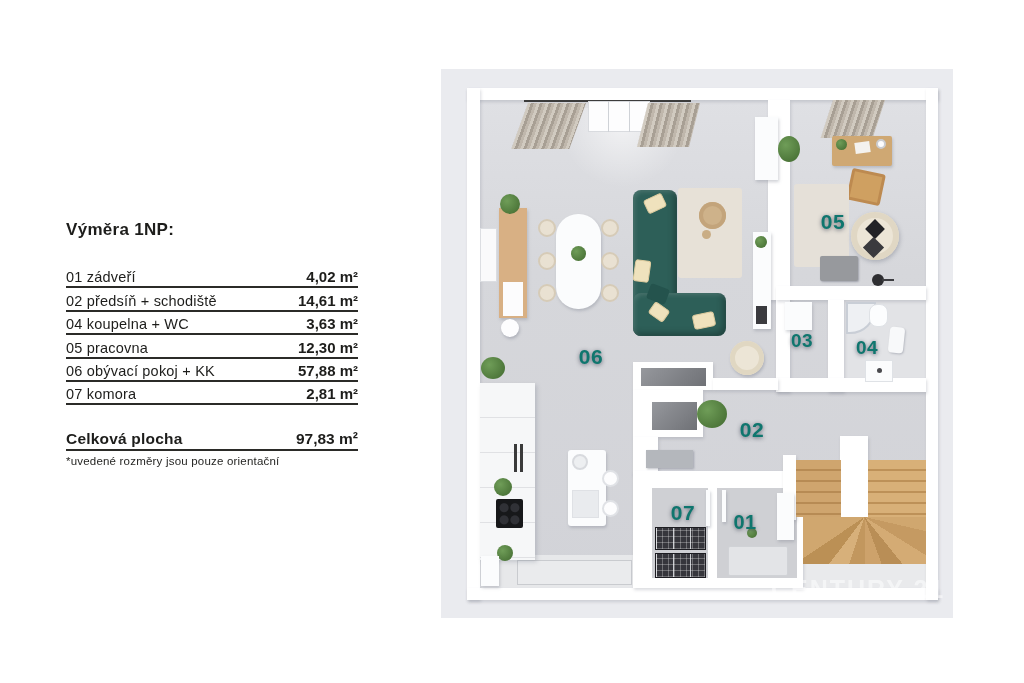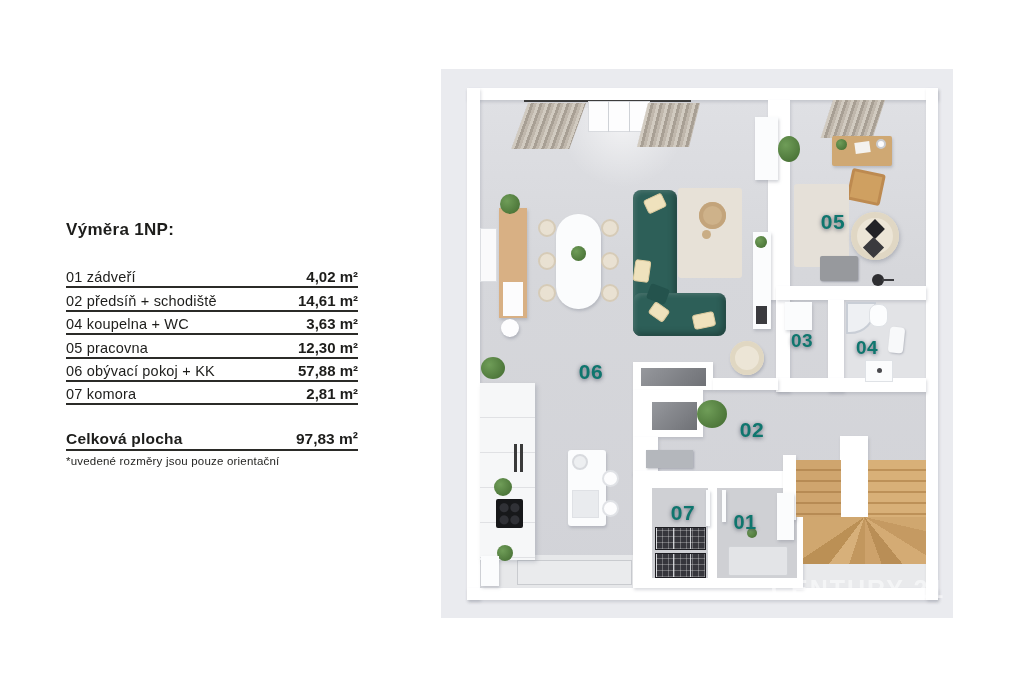--- a/index.html
+++ b/index.html
@@ -211,21 +211,21 @@
 
   <div class="baskets" style="left:214px;top:458px;width:51px;height:23px;"></div>
   <div class="baskets" style="left:214px;top:484px;width:51px;height:25px;"></div>
   <div class="whitebox" style="left:265px;top:421px;width:4px;height:36px;"></div>
 
   <div style="left:287px;top:477px;width:60px;height:30px;background:#e3e4e7;border:1px solid #d0d2d6;border-radius:2px;"></div>
   <div class="whitebox" style="left:336px;top:424px;width:17px;height:47px;"></div>
   <div class="plant" style="left:306px;top:459px;width:10px;height:10px;"></div>
   <div class="whitebox" style="left:281px;top:421px;width:4px;height:32px;"></div>
 
-  <div class="label" style="left:150px;top:303px;">06</div>
+  <div class="label" style="left:150px;top:288px;">06</div>
   <div class="label" style="left:311px;top:361px;">02</div>
   <div class="label" style="left:392px;top:153px;">05</div>
   <div class="label" style="left:361px;top:272px;font-size:19px;">03</div>
   <div class="label" style="left:426px;top:279px;font-size:19px;">04</div>
   <div class="label" style="left:242px;top:444px;text-align:center;">07</div>
   <div class="label" style="left:304px;top:453px;font-size:20px;">01</div>
 
   <div class="wm" style="left:296px;top:506px;">CENTURY 21</div>
 </div>
 

